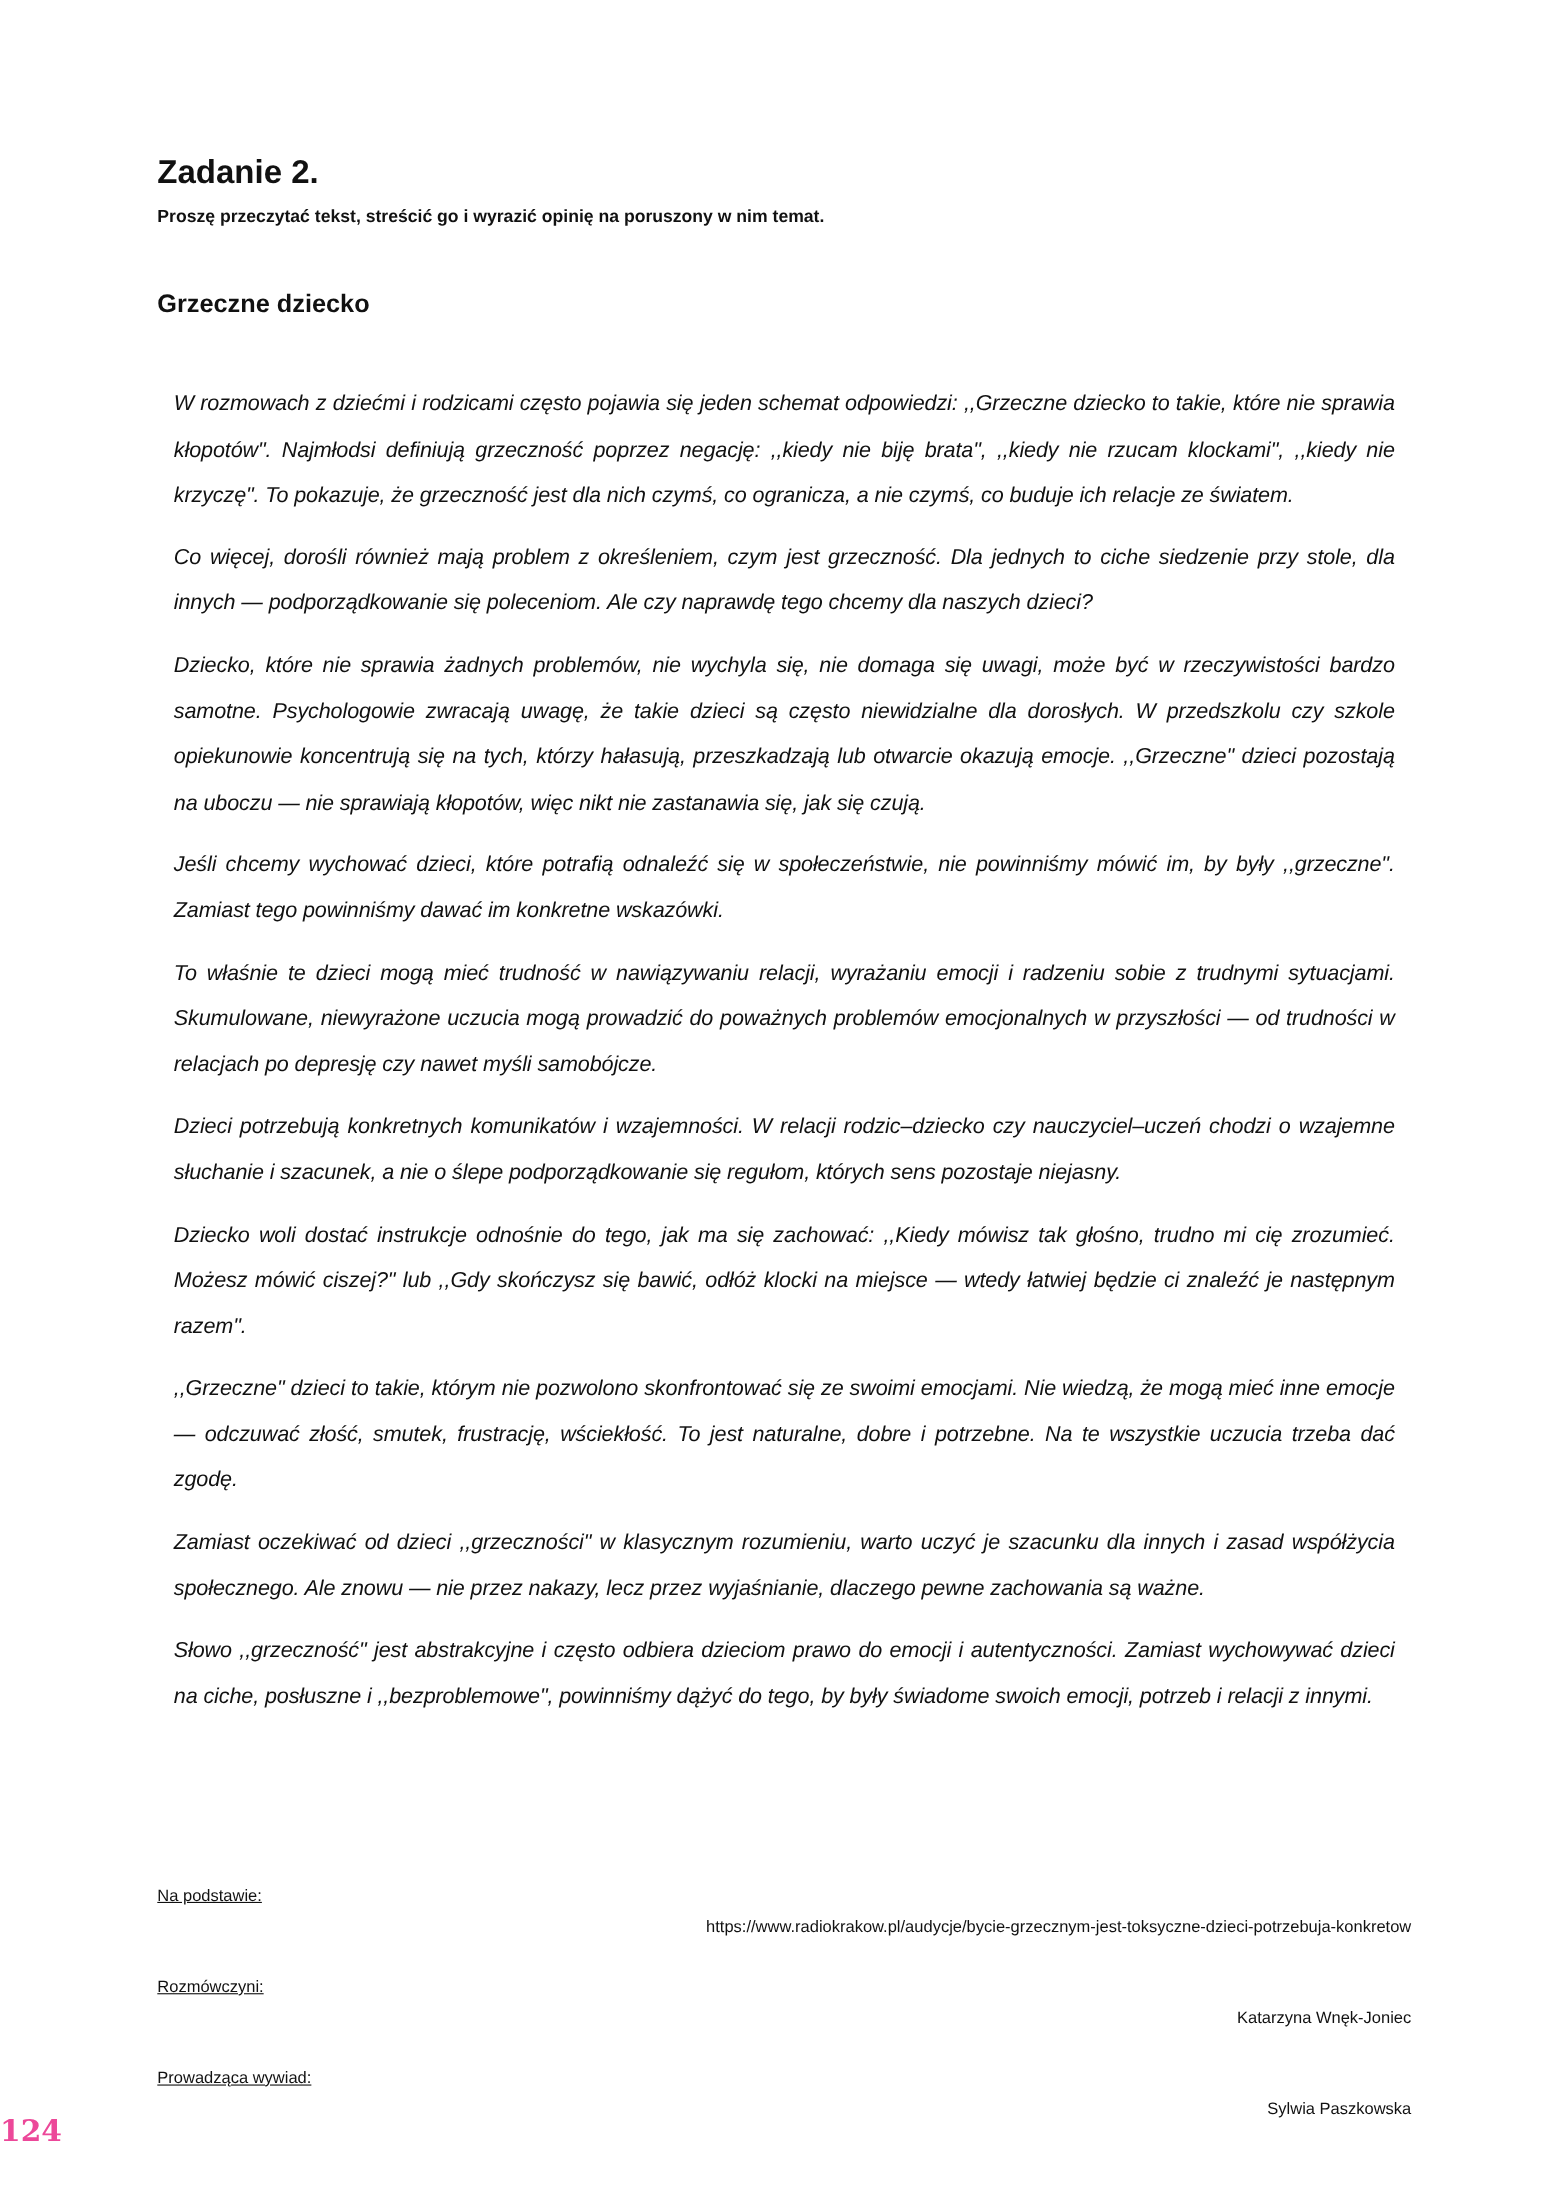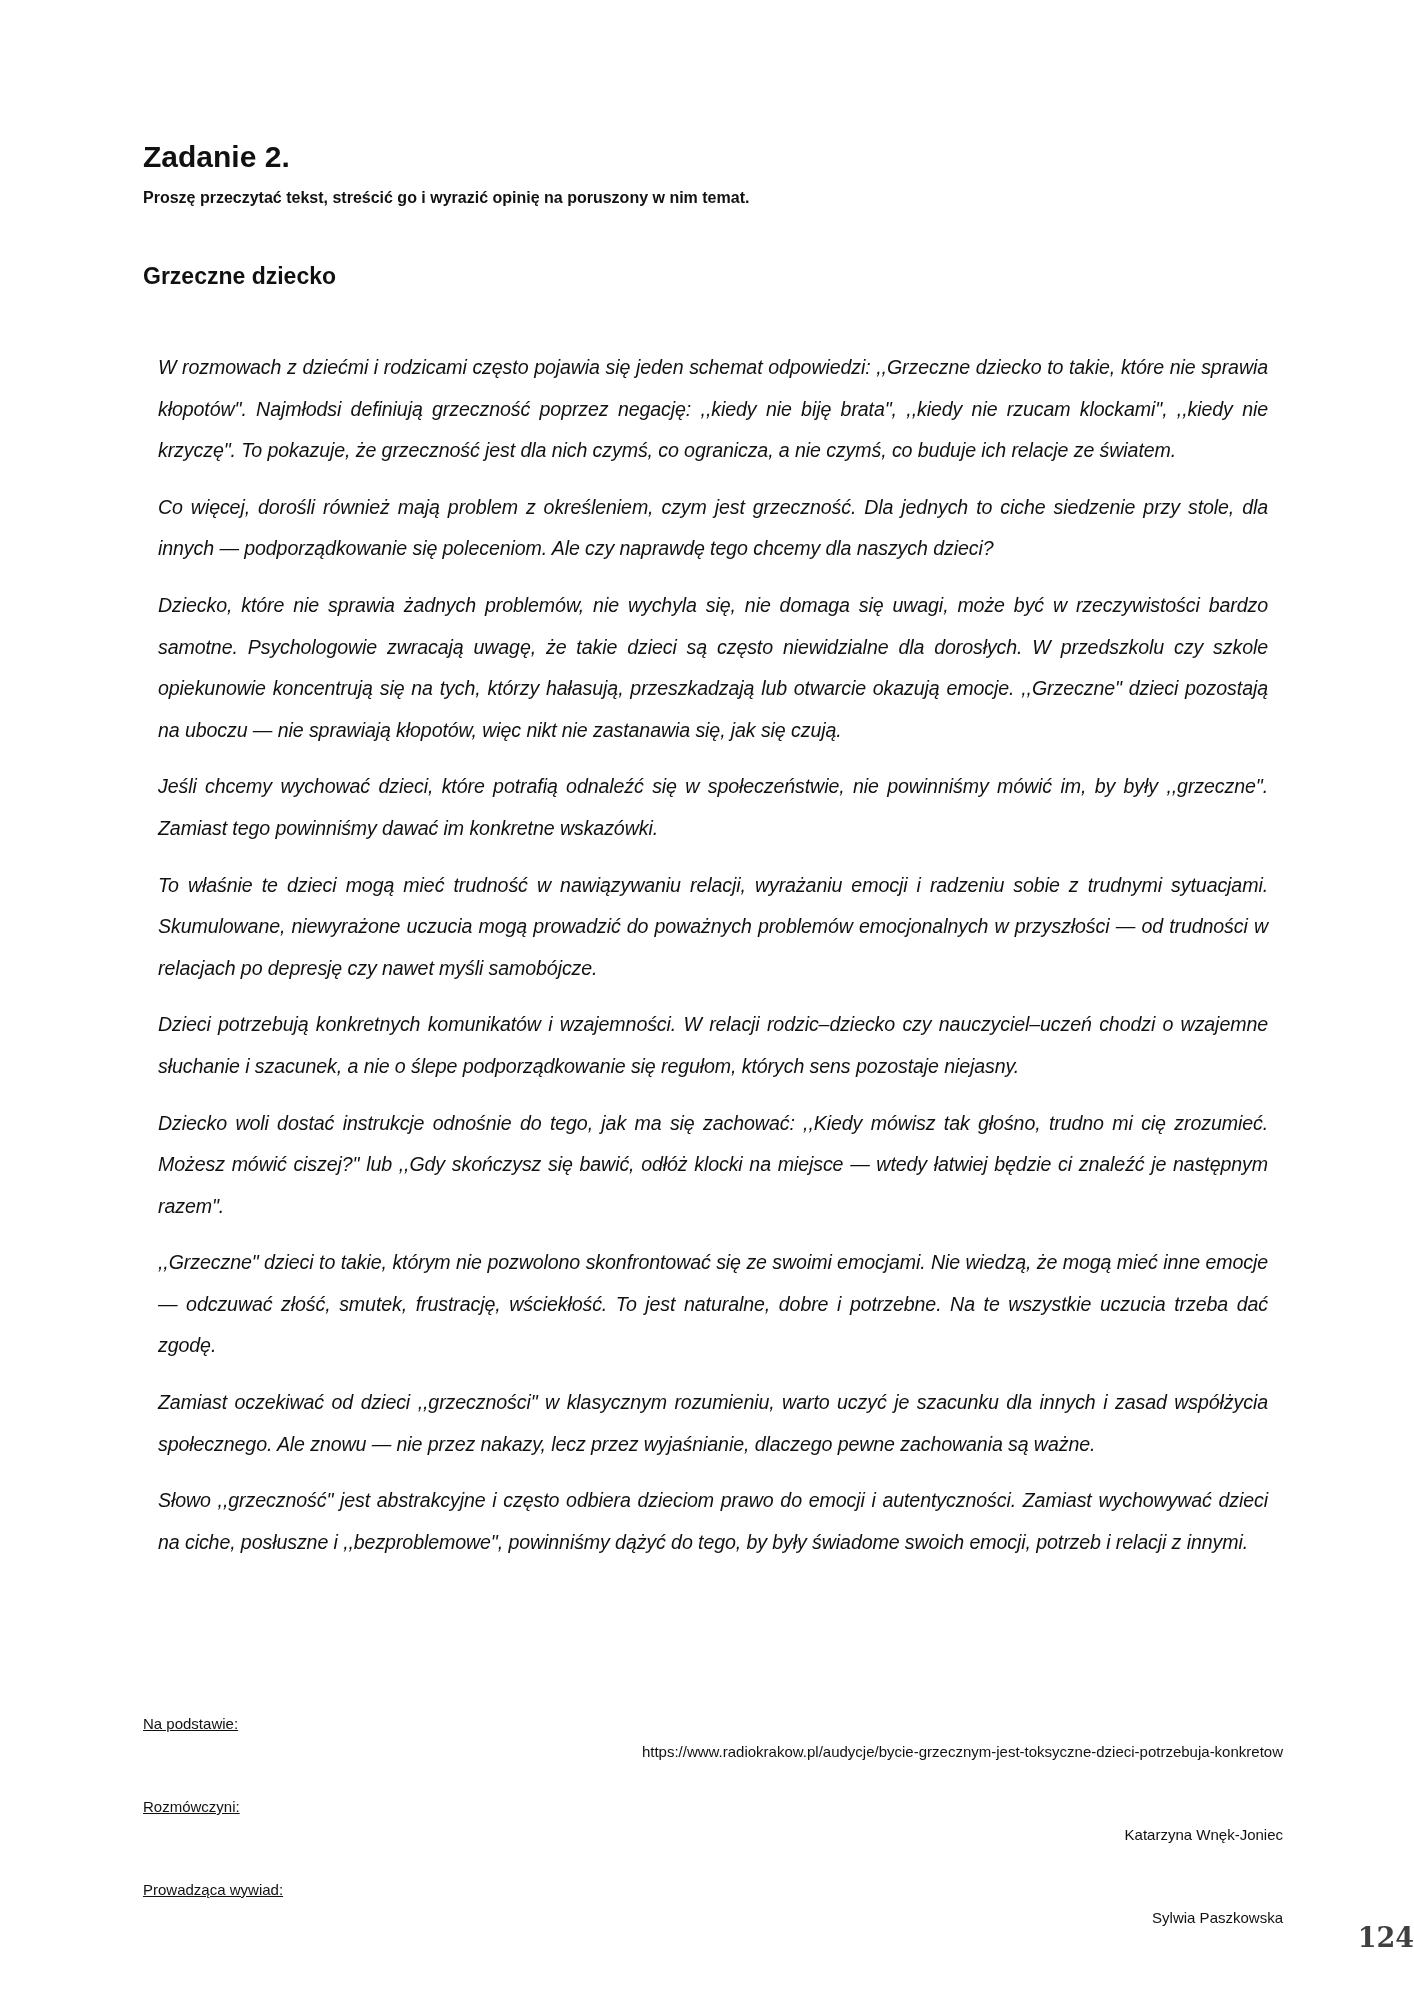--- a/index.html
+++ b/index.html
@@ -80,26 +80,26 @@
   }
   .source-value {
     display: block;
     text-align: right;
   }
   .page-number {
     position: absolute;
     top: 1920px;
     left: 0;
     width: 1414px;
-    text-align: right;
+    text-align: left;
     font-family: "DejaVu Serif", "Liberation Serif", serif;
     font-weight: bold;
     font-size: 27px;
     line-height: 36px;
-    color: #404040;
+    color: #ec4899;
   }
 </style>
 </head>
 <body>
 
 <div class="page">
 
   <div class="task-label">Zadanie 2.</div>
   <div class="task-instruction">Proszę przeczytać tekst, streścić go i wyrazić opinię na poruszony w nim temat.</div>
 

